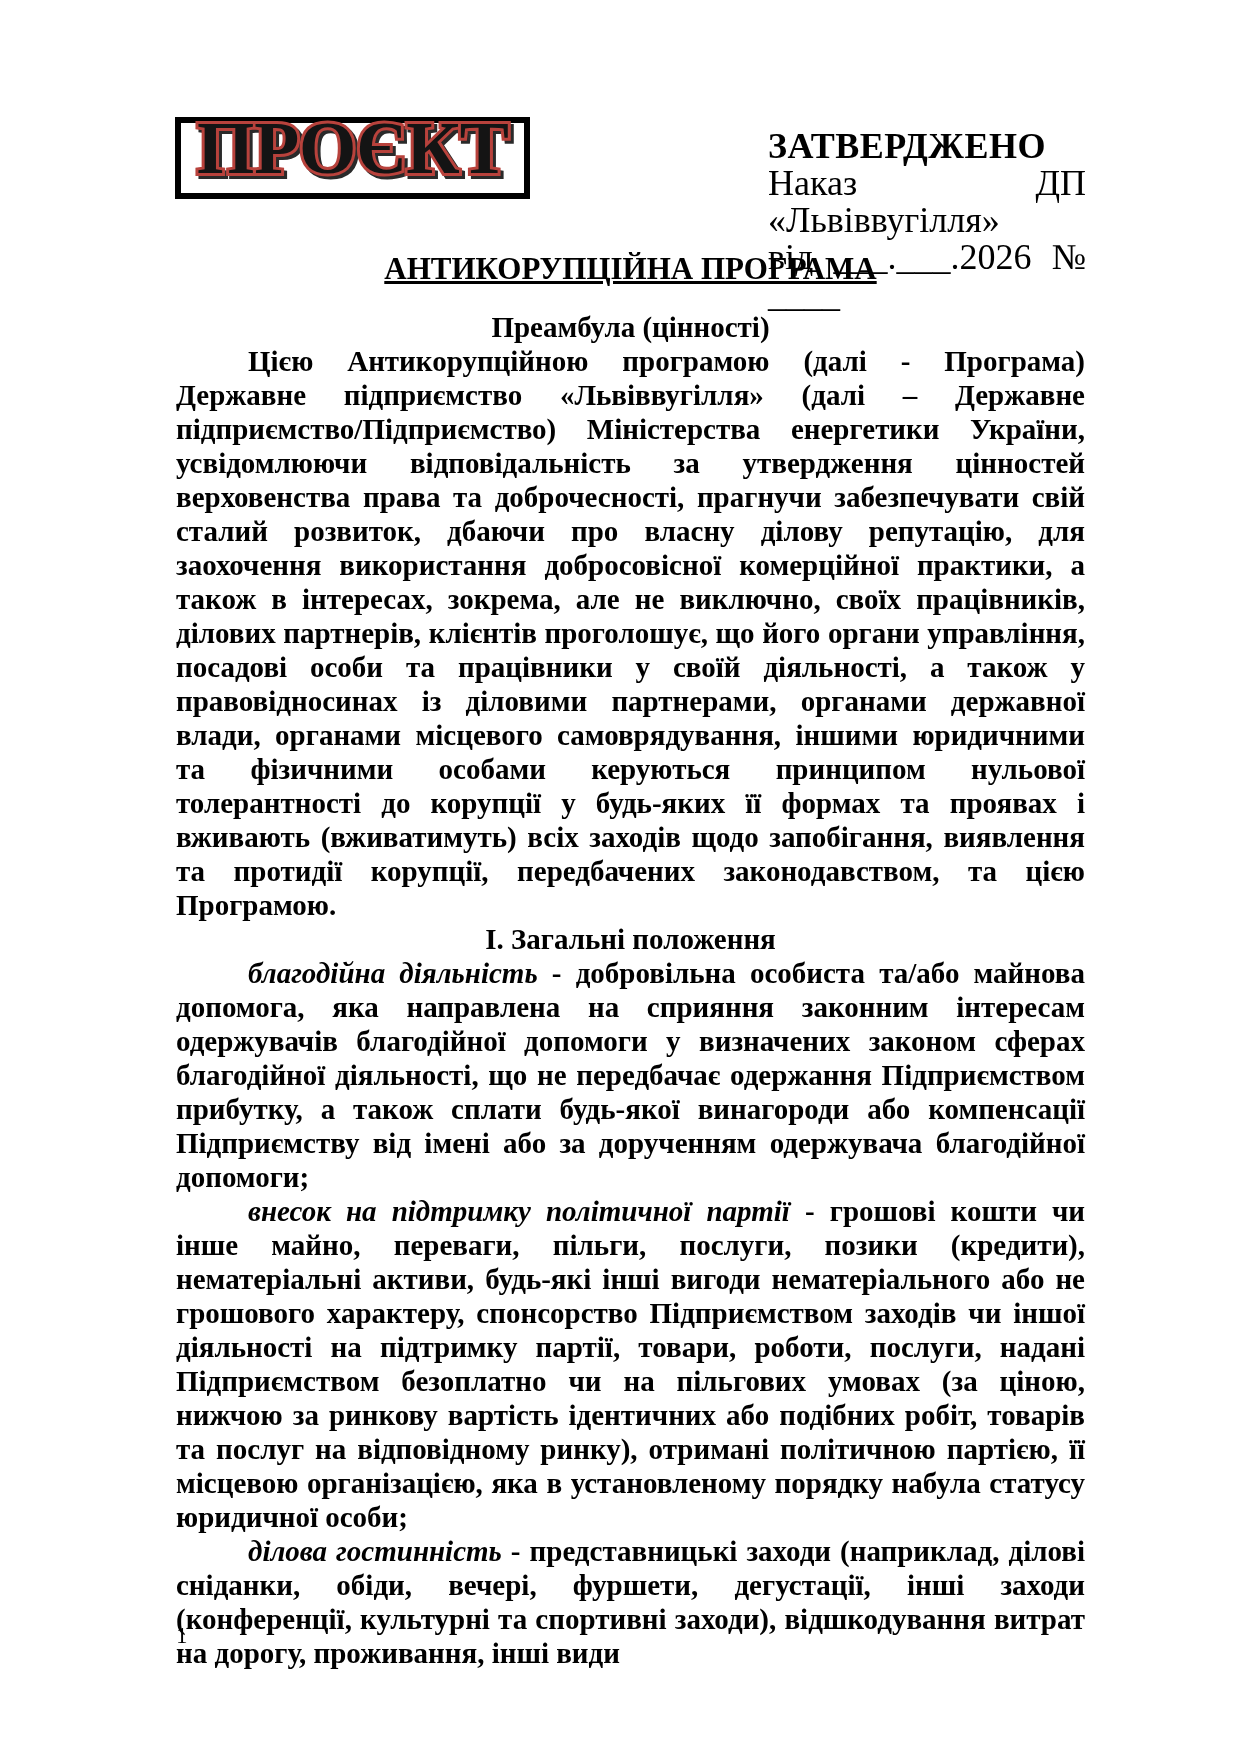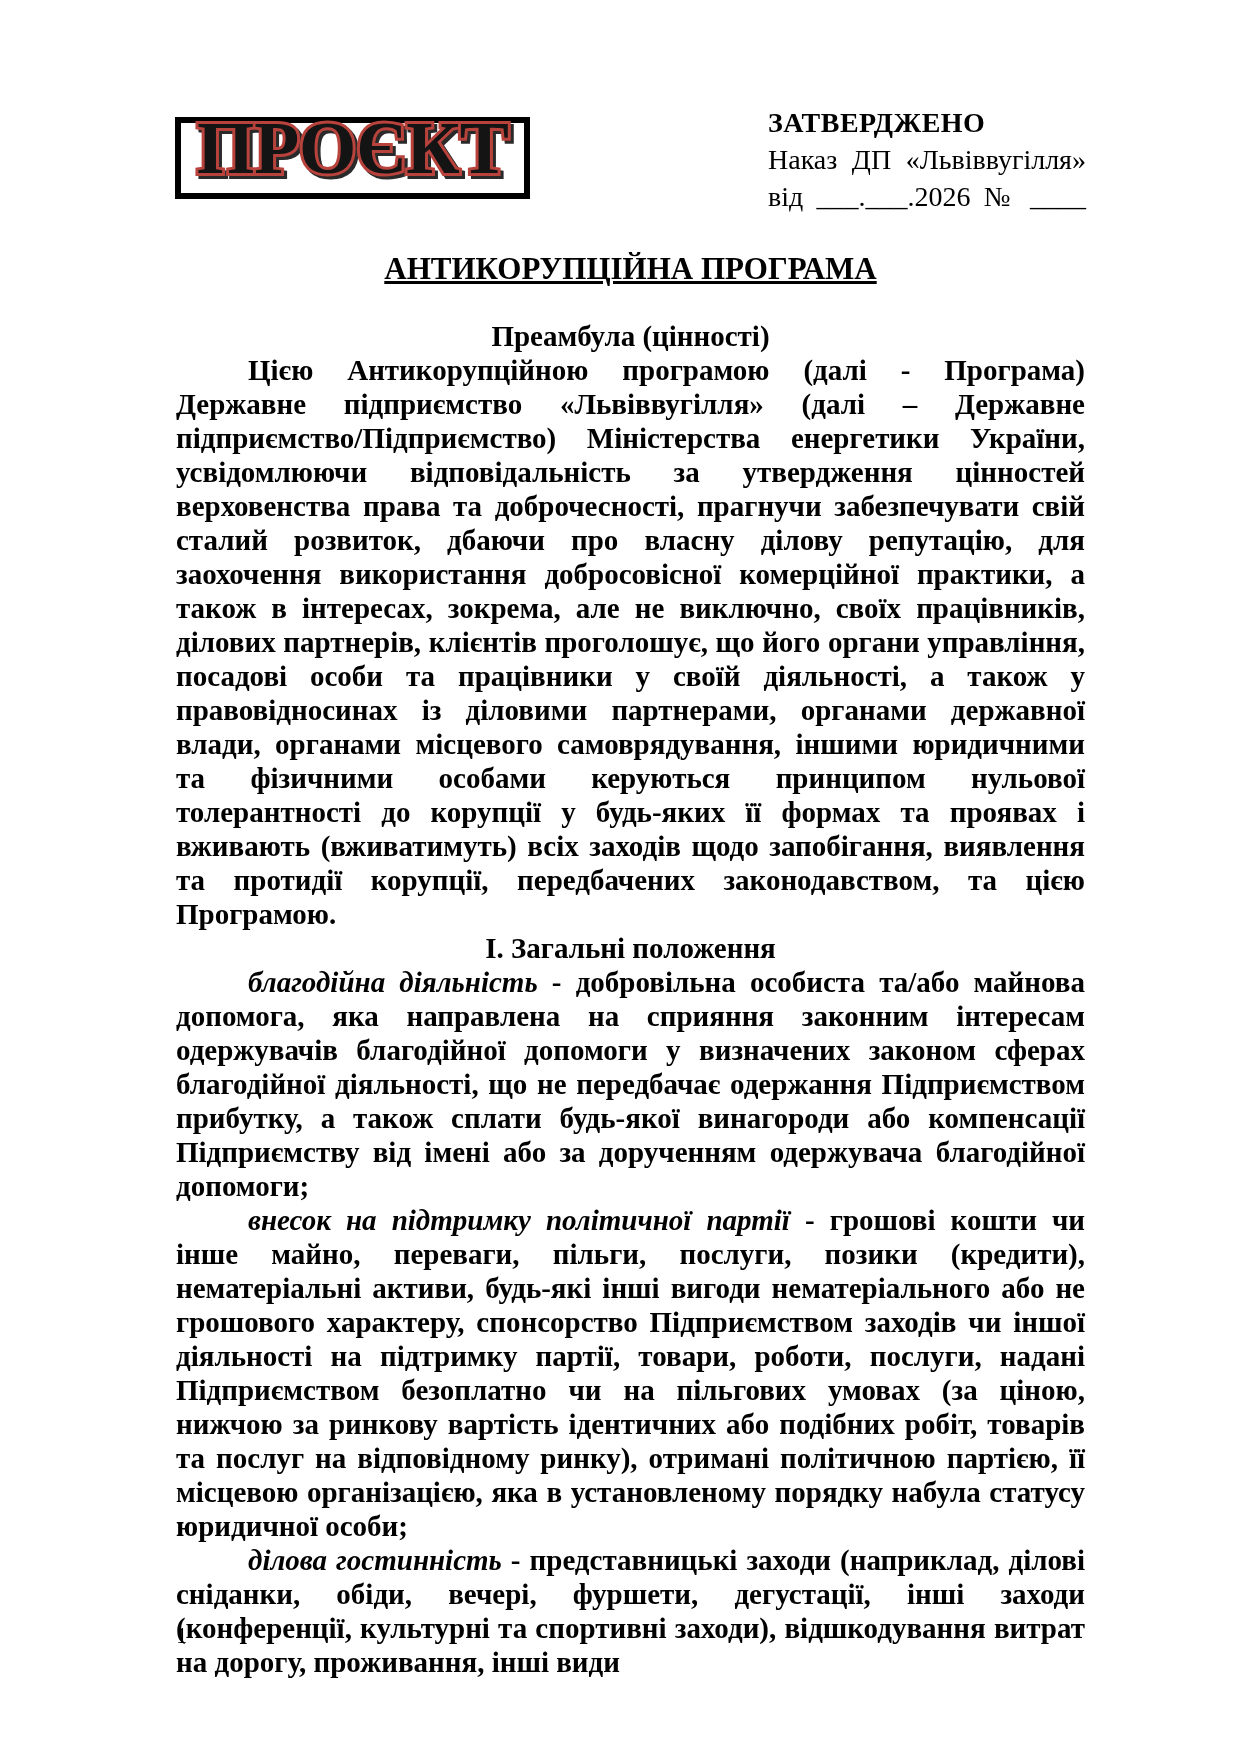--- a/index.html
+++ b/index.html
@@ -23,23 +23,23 @@
     border: 6px solid #000000;
     box-sizing: border-box;
     display: flex;
     align-items: flex-end;
     justify-content: center;
     background: #ffffff;
   }
   .approval {
     position: absolute;
     left: 768px;
-    top: 104px;
+    top: 128px;
     width: 318px;
-    font-size: 28px;
+    font-size: 36px;
     line-height: 37px;
     text-align: justify;
     text-align-last: justify;
   }
   .approval .line-bold { font-weight: bold; text-align-last: left; letter-spacing: 0.5px; }
 
   
   .content {
     position: absolute;
     left: 176px;
@@ -55,21 +55,21 @@
     line-height: 42px;
     text-align: center;
     text-decoration: underline;
   }
   .doc-body p { margin: 0; text-indent: 72px; font-weight: bold; }
   .doc-body p.heading {
     text-align: center;
     text-indent: 0;
     font-weight: bold;
   }
-  .doc-body p.heading.first-heading { margin-top: 29px; }
+  .doc-body p.heading.first-heading { margin-top: 20px; }
   .doc-body em.term { font-style: italic; }
 
   .page-number {
     position: absolute;
     left: 176px;
     top: 1622px;
     font-size: 23px;
     line-height: 28px;
   }
 </style>

